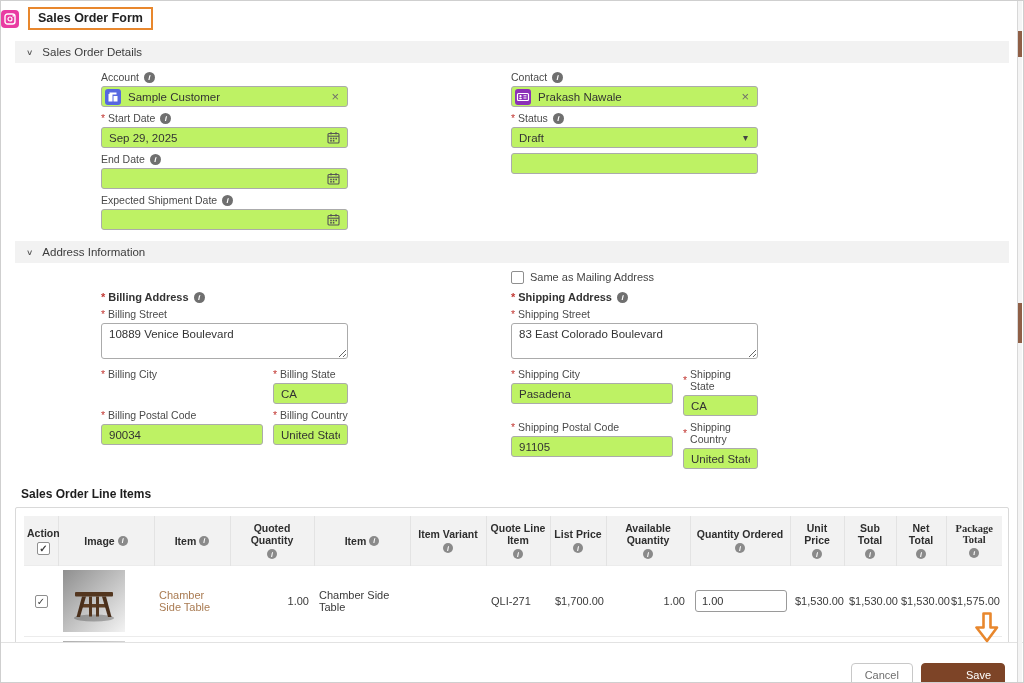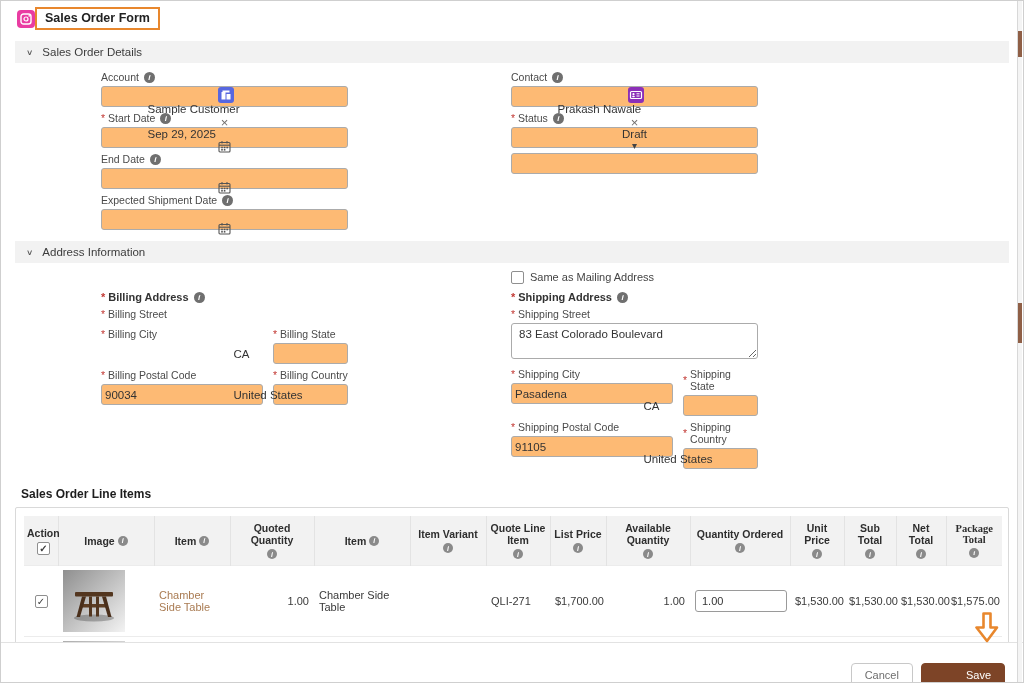--- a/index.html
+++ b/index.html
@@ -10,42 +10,42 @@
     border:1px solid #cfcfcf; overflow:hidden; color:#3e3e3e;
   }
   
   .scrollbar { position:absolute; top:0; right:1px; width:5px; height:100%;
     background:#f4f4f4; border-left:1px solid #d8d8d8; z-index:5;}
   .scroll-mark { position:absolute; left:0; width:100%; background:#7d4427; opacity:.85; }
   .scroll-mark.m1 { top:30px; height:26px; }
   .scroll-mark.m2 { top:302px; height:40px; }
 
   
-  .app-header { display:flex; align-items:center; padding:6px 12px 4px 16px; }
+  .app-header { display:flex; align-items:center; gap:9px; padding:6px 12px 4px 0; }
   .app-icon { width:18px; height:18px; border-radius:4px; display:flex; align-items:center; justify-content:center; flex:0 0 auto; }
   .title-box { border:2px solid #e8872d; padding:2px 8px 3px 8px; font-weight:bold; font-size:12.5px; color:#222; }
 
   
   .section-bar { margin:7px 14px 0 14px; background:#f2f2f2; height:22px;
     display:flex; align-items:center; gap:9px; padding-left:11px;
     font-size:11.5px; color:#3c3c3c; }
   .chevron { font-size:10px; color:#555; transform:scaleY(.8); cursor:pointer; }
 
   
   .two-col { display:flex; padding-left:100px; }
   .col-l { width:247px; }
   .col-r { width:247px; margin-left:163px; }
   .field { margin-top:5px; }
   .f-label { display:flex; align-items:center; gap:5px; font-size:10.5px; color:#4a4a4a; margin-bottom:3px; }
   .req { color:#c23934; margin-right:-2px; }
   .info { display:inline-flex; align-items:center; justify-content:center;
     width:11px; height:11px; border-radius:50%; background:#6f6f6f; color:#fff;
     font-size:8px; font-weight:bold; font-style:italic; flex:0 0 auto; }
   .inputbox { position:relative; display:flex; align-items:center;
-    border:1px solid #ababab; border-radius:3px; background:#fdba74; height:21px;flex-direction:column; }
+    border:1px solid #ababab; border-radius:3px; background:#bef264; height:21px; }
   .inputbox input { border:none; outline:none; flex:1; height:100%; padding:0 7px;
     font-size:11.5px; color:#333; font-family:"Liberation Sans",sans-serif; background:transparent; min-width:0;}
   .lookup-icon { width:16px; height:16px; border-radius:3px; margin-left:3px; flex:0 0 auto; }
   .clear-x { color:#706e6b; font-size:13px; padding:0 8px; cursor:pointer; }
   .cal { padding:0 7px; cursor:pointer; display:flex; }
   .dd-arrow { color:#444; font-size:10px; padding:0 9px; cursor:pointer; }
   .combo-text { flex:1; font-size:11.5px; color:#333; padding:0 7px; }
 
   
   .addr-area { padding-bottom:4px; }
@@ -261,20 +261,21 @@
       <div class="addr-head">
         <span class="req">*</span>
         <span>Billing Address</span>
         <span class="info">i</span>
       </div>
       <div class="field">
         <div class="f-label">
             <span class="req">*</span>
             <span>Billing Street</span>
           </div>
+        <textarea class="street" style="">10889 Venice Boulevard</textarea>
       </div>
       <div class="pair">
         <div class="cellA field">
           <div class="f-label">
               <span class="req">*</span>
               <span>Billing City</span>
             </div>
         </div>
         <div class="cellB field">
           <div class="f-label">

